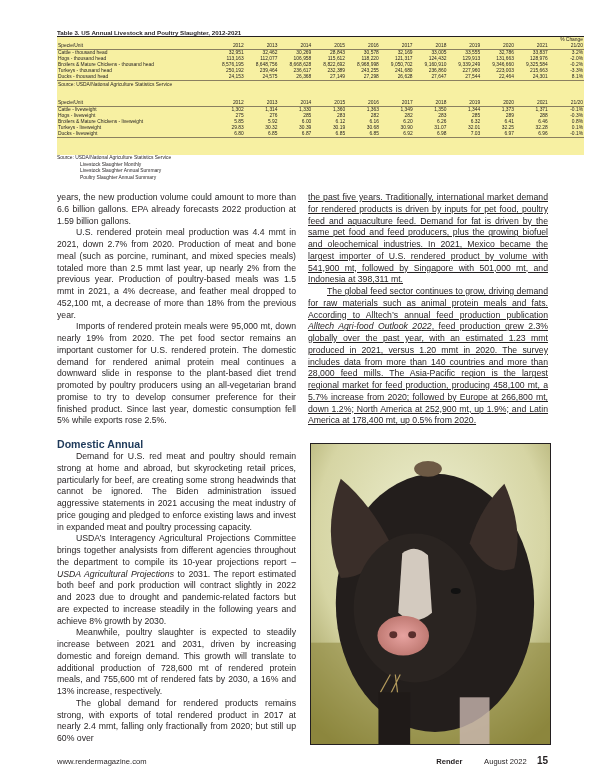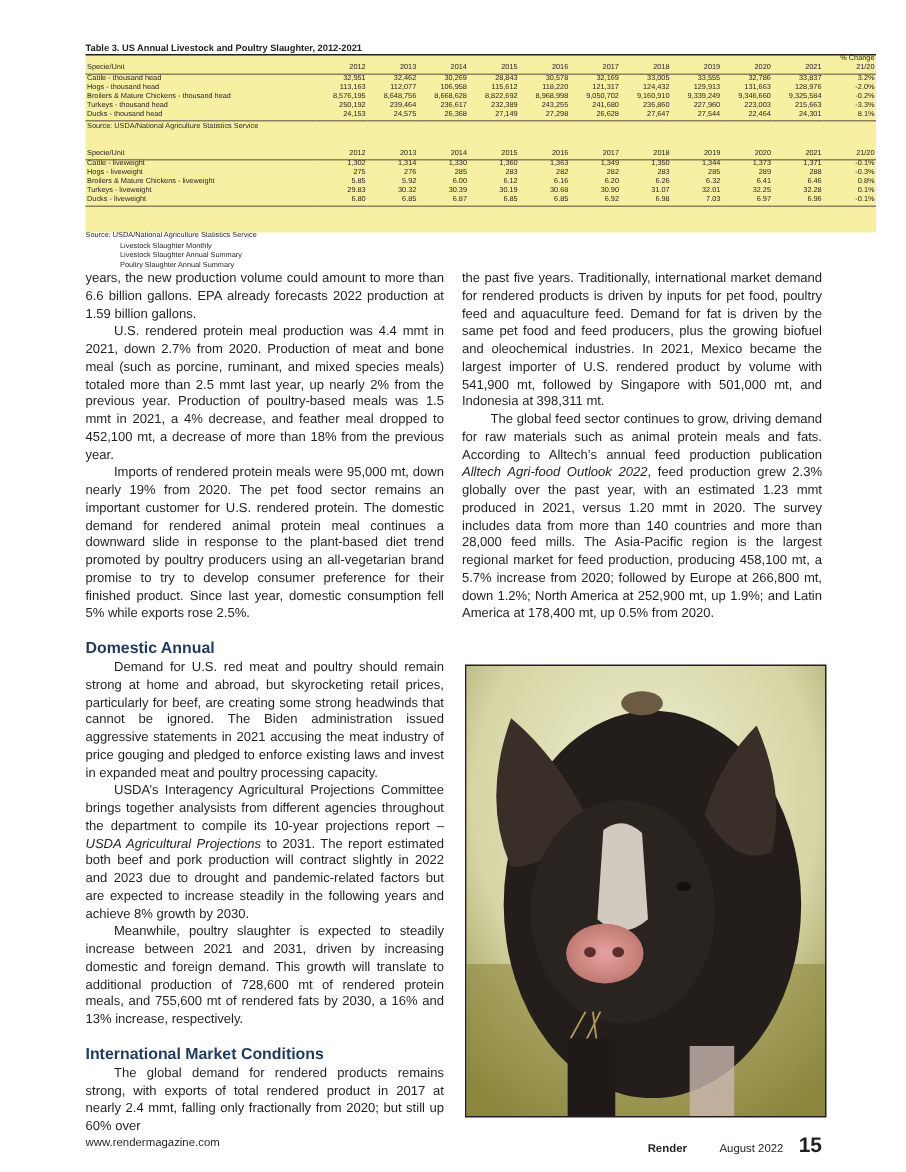--- a/index.html
+++ b/index.html
@@ -27,27 +27,27 @@
   .gap { height: 12px; }
   .col-label { width: 154px; }
 
   .notes {
     position: absolute; left: 57px; top: 155px; font-size: 4.9px; line-height: 6.5px; color: #231f20;
   }
   .notes .note-line { padding-left: 23px; }
 
   
   .col {
-    position: absolute; top: 180px;
+    position: absolute; top: 192px;
     font-family: "Liberation Sans", sans-serif;
     font-size: 8.7px; line-height: 11.75px; color: #231f20;
     text-align: justify;
   }
   .col-left { left: 57px; width: 239px; }
-  .col-right { left: 308px; width: 240px; }
+  .col-right { left: 308px; width: 240px; text-decoration: underline; }
   .col p { text-indent: 19px; }
   .col p.noindent { text-indent: 0; }
   .col h3 {
     font-size: 10.6px; font-weight: bold; color: #1f3a5a; line-height: 13px;
     margin-top: 11px; margin-bottom: 0;
   }
   .continued { text-align: right; font-style: italic; color: #1f3a5a; margin-top: 2px; }
 
   
   .photo {
@@ -55,21 +55,21 @@
     border: 1px solid #231f20; overflow: hidden;
     background: linear-gradient(180deg, #e3e6c3 0%, #d7d8ab 35%, #b8b06a 60%, #8d8a3d 80%, #7b7a35 100%);
   }
   .photo svg { width: 100%; height: 100%; display: block; }
 
   
   .footer-left { position: absolute; left: 57px; top: 757px; font-size: 7.6px; color: #231f20; }
   .footer-right { position: absolute; right: 56px; top: 755px; font-size: 7.6px; color: #231f20; }
   .footer-right .mag { font-weight: bold; margin-right: 20px; }
   .footer-right .date { margin-right: 8px; }
-  .footer-right .pg { font-weight: bold; font-size: 14px; }
+  .footer-right .pg { font-weight: bold; font-size: 10px; }
 </style>
 </head>
 <body>
 
 <div class="tbl-title">Table 3. US Annual Livestock and Poultry Slaughter, 2012-2021</div>
 
 <div class="tbl-wrap">
   <table class="stats">
     <tbody id="head-body">
         <tr class="pct-row">
@@ -272,21 +272,20 @@
 </div>
 
 <div class="col col-left">
   <p class="noindent">years, the new production volume could amount to more than 6.6 billion gallons. EPA already forecasts 2022 production at 1.59 billion gallons.</p>
   <p>U.S. rendered protein meal production was 4.4 mmt in 2021, down 2.7% from 2020. Production of meat and bone meal (such as porcine, ruminant, and mixed species meals) totaled more than 2.5 mmt last year, up nearly 2% from the previous year. Production of poultry-based meals was 1.5 mmt in 2021, a 4% decrease, and feather meal dropped to 452,100 mt, a decrease of more than 18% from the previous year.</p>
   <p>Imports of rendered protein meals were 95,000 mt, down nearly 19% from 2020. The pet food sector remains an important customer for U.S. rendered protein. The domestic demand for rendered animal protein meal continues a downward slide in response to the plant-based diet trend promoted by poultry producers using an all-vegetarian brand promise to try to develop consumer preference for their finished product. Since last year, domestic consumption fell 5% while exports rose 2.5%.</p>
   <h3>Domestic Annual</h3>
   <p>Demand for U.S. red meat and poultry should remain strong at home and abroad, but skyrocketing retail prices, particularly for beef, are creating some strong headwinds that cannot be ignored. The Biden administration issued aggressive statements in 2021 accusing the meat industry of price gouging and pledged to enforce existing laws and invest in expanded meat and poultry processing capacity.</p>
   <p><span>USDA’s Interagency Agricultural Projections Committee brings together analysists from different agencies throughout the department to compile its 10-year projections report – </span><i>USDA Agricultural Projections</i><span> to 2031. The report estimated both beef and pork production will contract slightly in 2022 and 2023 due to drought and pandemic-related factors but are expected to increase steadily in the following years and achieve 8% growth by 2030.</span></p>
   <p>Meanwhile, poultry slaughter is expected to steadily increase between 2021 and 2031, driven by increasing domestic and foreign demand. This growth will translate to additional production of 728,600 mt of rendered protein meals, and 755,600 mt of rendered fats by 2030, a 16% and 13% increase, respectively.</p>
-  <h3>International Market Conditions</h3>
   <p>The global demand for rendered products remains strong, with exports of total rendered product in 2017 at nearly 2.4 mmt, falling only fractionally from 2020; but still up 60% over</p>
 </div>
 
 <div class="col col-right">
   <p class="noindent">the past five years. Traditionally, international market demand for rendered products is driven by inputs for pet food, poultry feed and aquaculture feed. Demand for fat is driven by the same pet food and feed producers, plus the growing biofuel and oleochemical industries. In 2021, Mexico became the largest importer of U.S. rendered product by volume with 541,900 mt, followed by Singapore with 501,000 mt, and Indonesia at 398,311 mt.</p>
   <p><span>The global feed sector continues to grow, driving demand for raw materials such as animal protein meals and fats. According to Alltech’s annual feed production publication </span><i>Alltech Agri-food Outlook 2022</i><span>, feed production grew 2.3% globally over the past year, with an estimated 1.23 mmt produced in 2021, versus 1.20 mmt in 2020. The survey includes data from more than 140 countries and more than 28,000 feed mills. The Asia-Pacific region is the largest regional market for feed production, producing 458,100 mt, a 5.7% increase from 2020; followed by Europe at 266,800 mt, down 1.2%; North America at 252,900 mt, up 1.9%; and Latin America at 178,400 mt, up 0.5% from 2020.</span></p>
 </div>
 
 <div class="photo">
   <svg viewBox="0 0 241 302" preserveAspectRatio="none">

